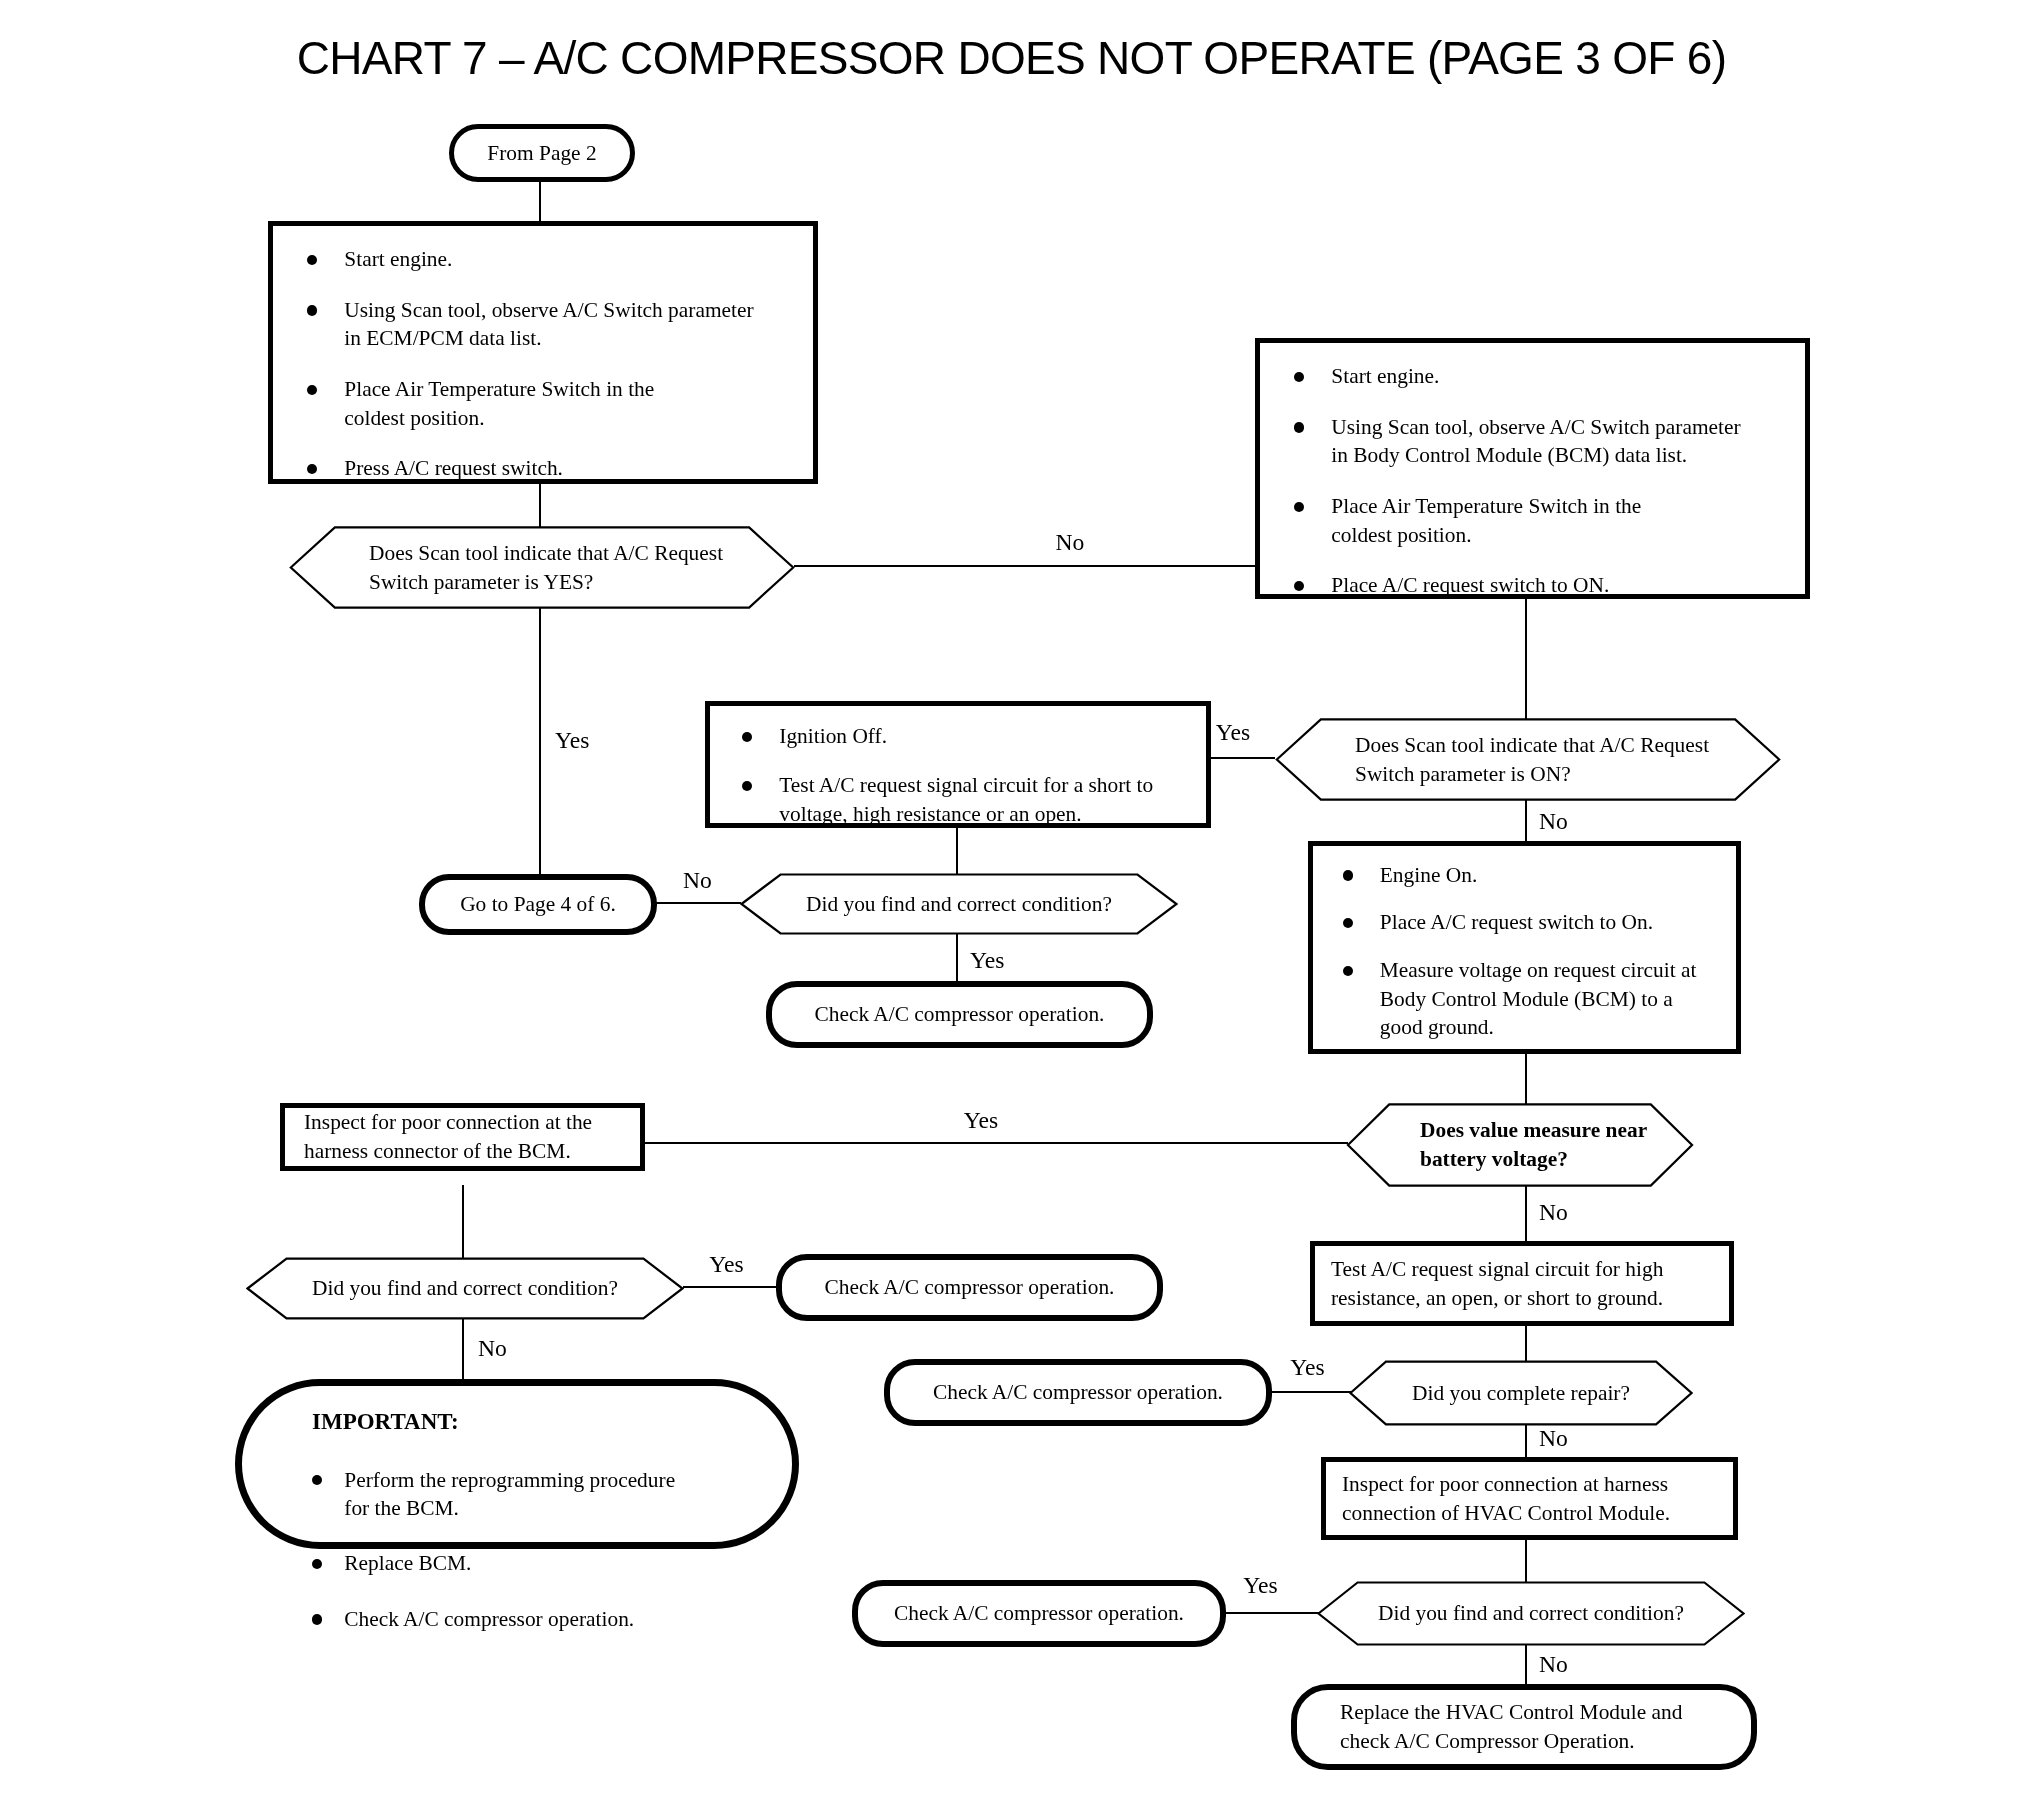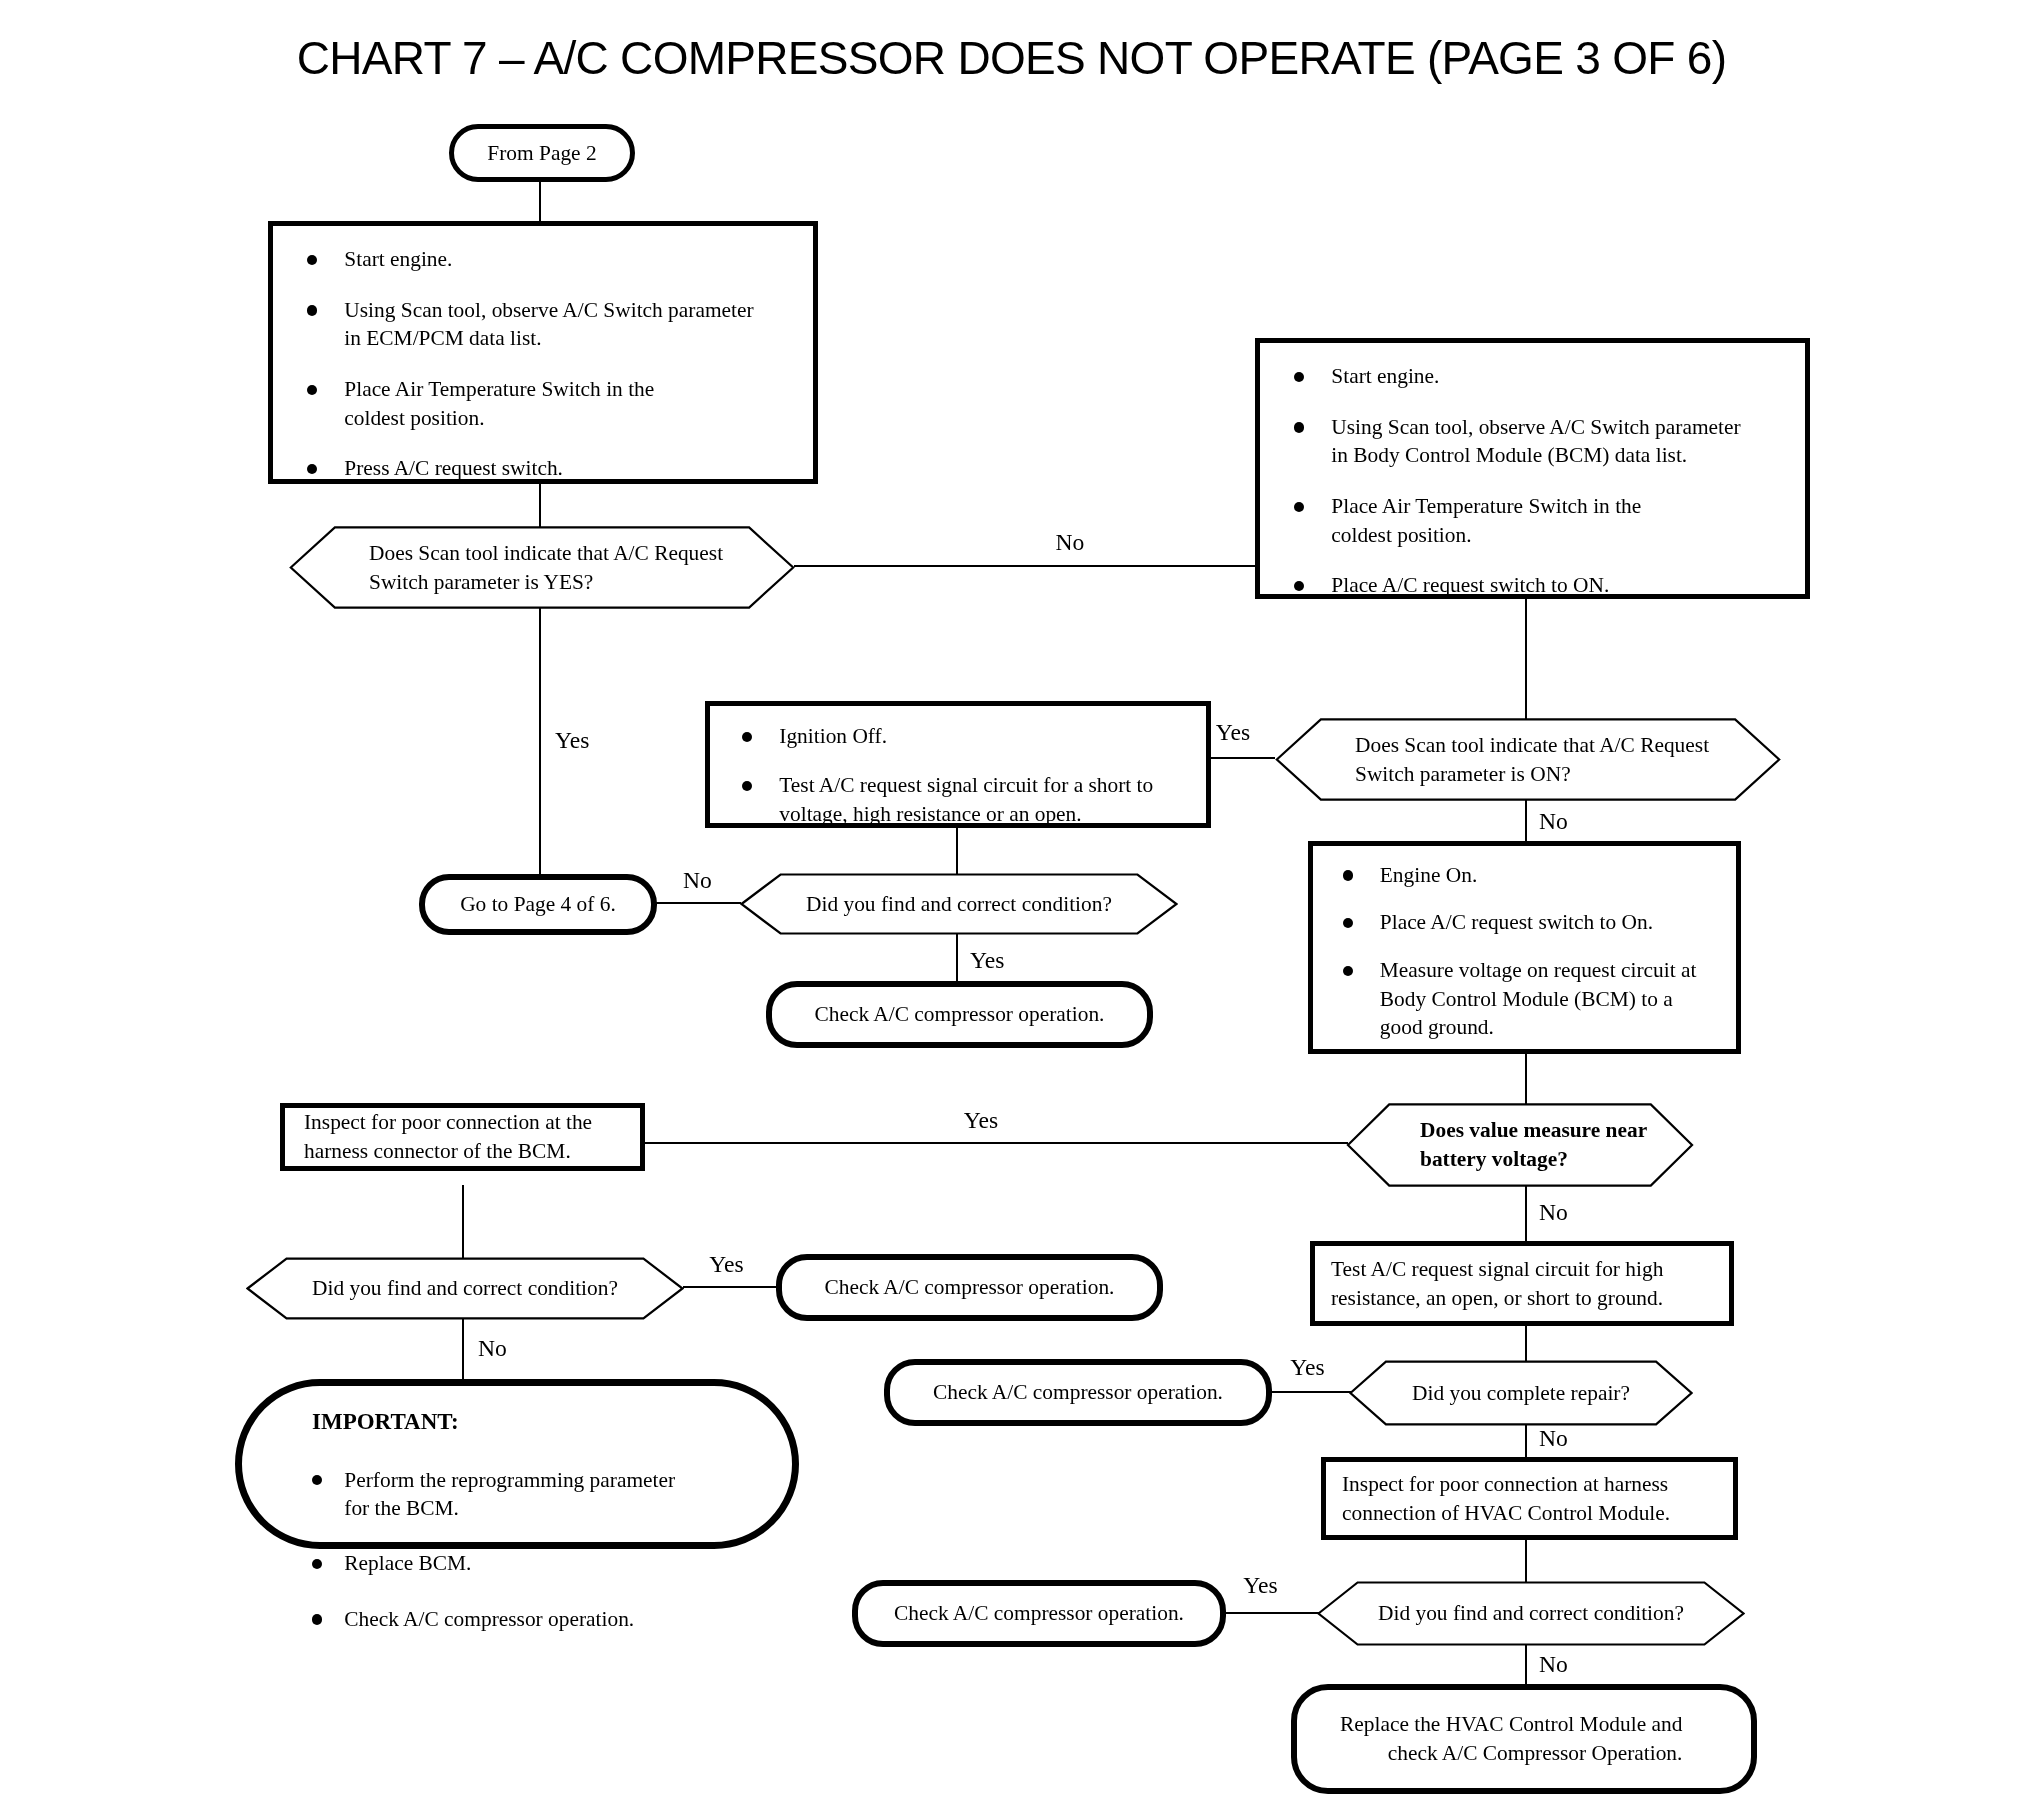--- a/index.html
+++ b/index.html
@@ -258,21 +258,21 @@
   <div class="term" style="left:776px; top:1254px; width:387px; height:67px; border-radius:31px;">
     <span class="t">Check A/C compressor operation.</span>
   </div>
 
   <div class="important" style="left:235px; top:1379px; width:564px; height:170px;">
     <div style="padding:20.7px 14.8px 0 70px;">
       <div class="head">IMPORTANT:</div>
       <div class="rows" style="margin-top:28px;">
         <div class="row">
             <span class="dot" style="margin-right:22px;"></span>
-            <span class="t">Perform the reprogramming parameter
+            <span class="t">Perform the reprogramming procedure
 for the BCM.</span>
           </div>
         <div class="row" style="margin-top:26.6px;">
             <span class="dot" style="margin-right:22px;"></span>
             <span class="t">Replace BCM.</span>
           </div>
         <div class="row" style="margin-top:26.6px;">
             <span class="dot" style="margin-right:22px;"></span>
             <span class="t">Check A/C compressor operation.</span>
           </div>
@@ -305,21 +305,21 @@
     <svg viewBox="0 0 580 88">
       <polygon points="2,44 55,2 525,2 578,44 525,86 55,86" fill="#ffffff" stroke="#000000" stroke-width="3"></polygon>
     </svg>
     <div class="hex-text hex-center">Did you find and correct condition?</div>
   </div>
 
   <div class="term" style="left:852px; top:1580px; width:374px; height:67px; border-radius:31px;">
     <span class="t">Check A/C compressor operation.</span>
   </div>
 
-  <div class="term" style="left:1291px; top:1684px; width:466px; height:110px; border-radius:37px; justify-content:flex-start; text-align:right; padding-left:43px;">
+  <div class="term" style="left:1291px; top:1684px; width:466px; height:86px; border-radius:37px; justify-content:flex-start; text-align:left; padding-left:43px;">
     <span class="t">Replace the HVAC Control Module and
 check A/C Compressor Operation.</span>
   </div>
 
   <div class="lbl c" style="left:1033px; top:527px; width:74px;">No</div>
   <div class="lbl" style="left:555px; top:725px;">Yes</div>
   <div class="lbl c" style="left:1200px; top:717px; width:66px;">Yes</div>
   <div class="lbl" style="left:1539px; top:806px;">No</div>
   <div class="lbl c" style="left:668px; top:865px; width:59px;">No</div>
   <div class="lbl" style="left:970px; top:945px;">Yes</div>

